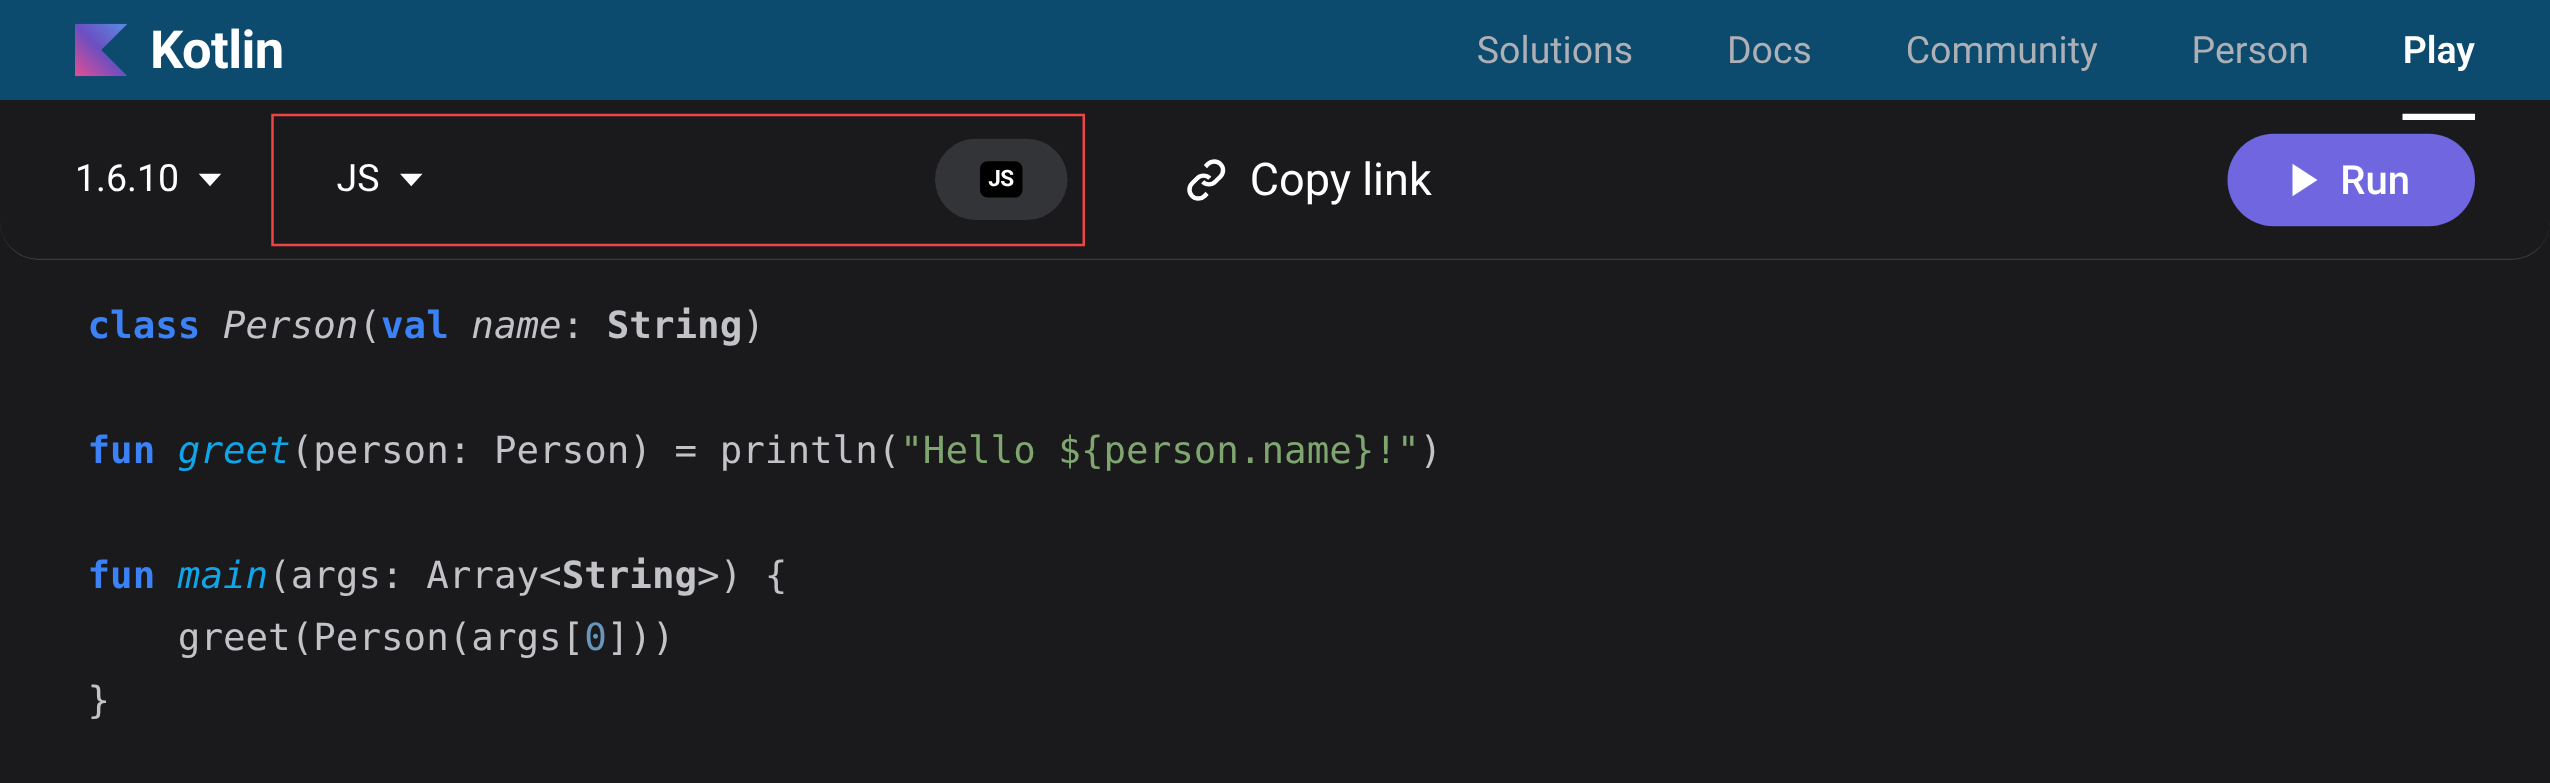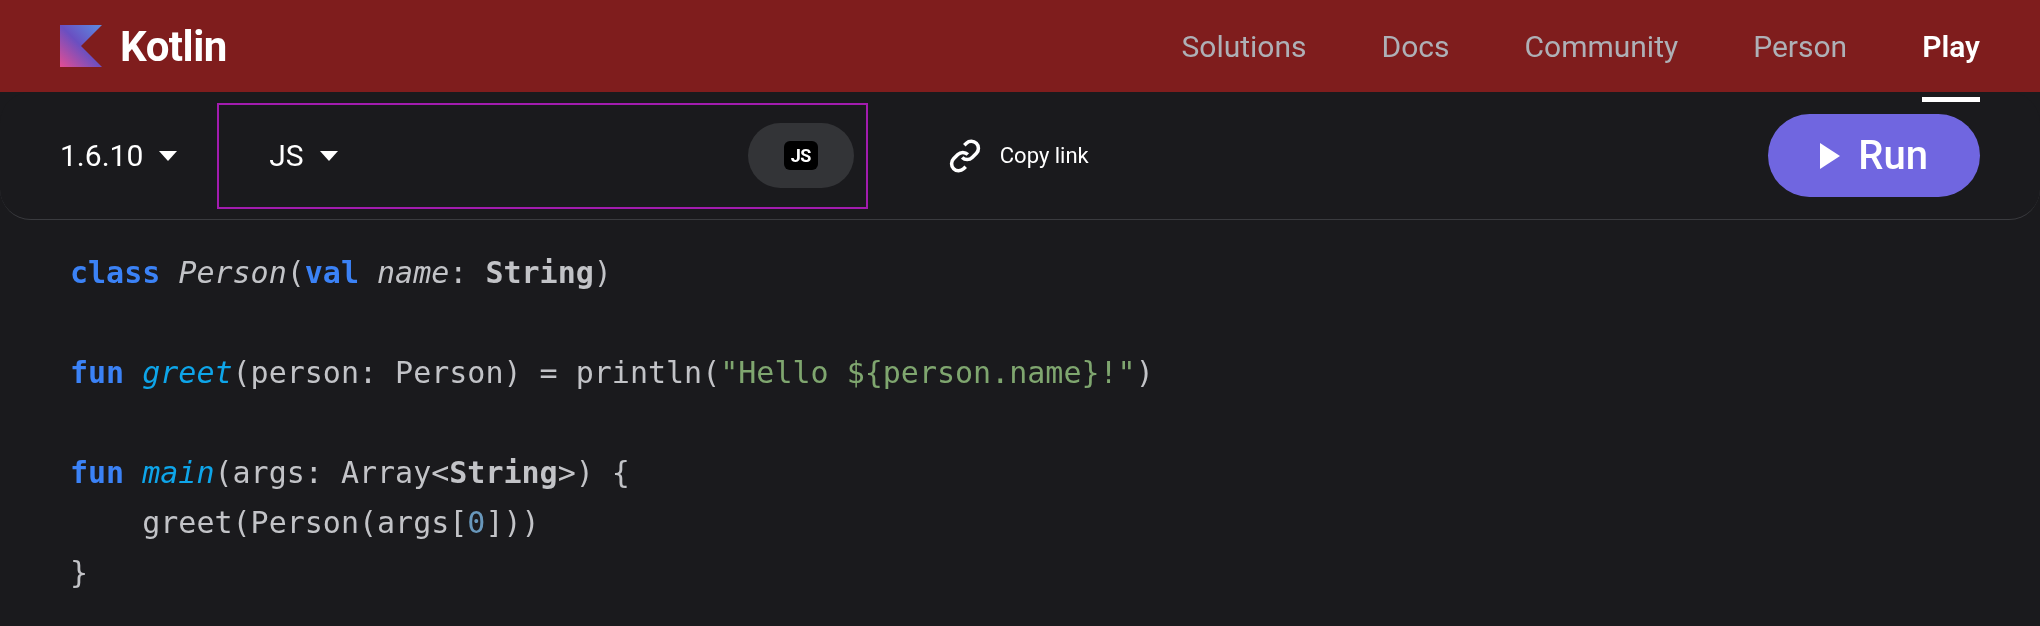--- a/index.html
+++ b/index.html
@@ -1,21 +1,21 @@
 <!DOCTYPE html>
 <html><head>
 <meta charset="utf-8">
 <style>
   * { box-sizing: border-box; margin: 0; padding: 0; }
   html, body { width: 2040px; height: 626px; background: #1a1a1d; font-family: -apple-system, BlinkMacSystemFont, "Segoe UI", Roboto, sans-serif; overflow: hidden; }
   
   
   .header {
-    height: 92px;
-    background: #7f1d1d;
+    height: 80px;
+    background: #0c4a6e;
     display: flex;
     align-items: center;
     padding: 0 60px;
   }
   .logo-wrap {
     display: flex;
     align-items: center;
     gap: 18px;
   }
   .logo-mark {
@@ -76,21 +76,21 @@
     gap: 16px;
     color: #ffffff;
     font-size: 30px;
     font-weight: 400;
     cursor: pointer;
     padding-right: 40px;
   }
   .highlight-box {
     display: flex;
     align-items: center;
-    border: 2px solid #a21caf;
+    border: 2px solid #ef4444;
     height: 106px;
     padding-left: 50px;
     gap: 30px;
     margin-right: 30px;
   }
   .target-select {
     display: flex;
     align-items: center;
     gap: 16px;
     color: #ffffff;
@@ -119,33 +119,33 @@
     font-weight: 700;
     padding: 4px 7px;
     border-radius: 6px;
     letter-spacing: -0.5px;
   }
   .toolbar-action {
     display: flex;
     align-items: center;
     gap: 18px;
     color: #ffffff;
-    font-size: 22px;
+    font-size: 36px;
     font-weight: 400;
     cursor: pointer;
     margin-left: 50px;
   }
   .toolbar-spacer { flex: 1; }
   .run-btn {
     display: flex;
     align-items: center;
     gap: 18px;
     background: #7066e0;
     color: #ffffff;
-    font-size: 40px;
+    font-size: 32px;
     font-weight: 500;
     padding: 18px 52px;
     border-radius: 44px;
     cursor: pointer;
     margin-left: 60px;
   }
   .caret-down {
     width: 0; height: 0;
     border-left: 9px solid transparent;
     border-right: 9px solid transparent;

